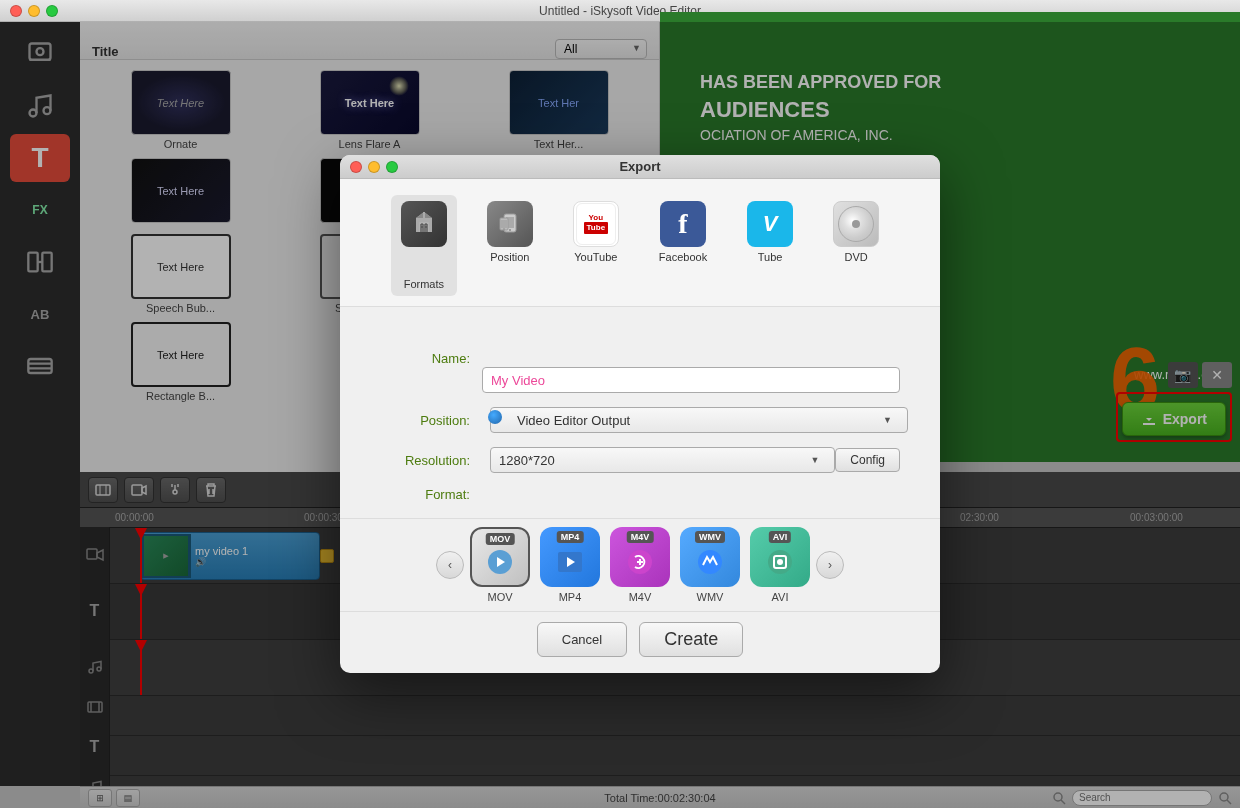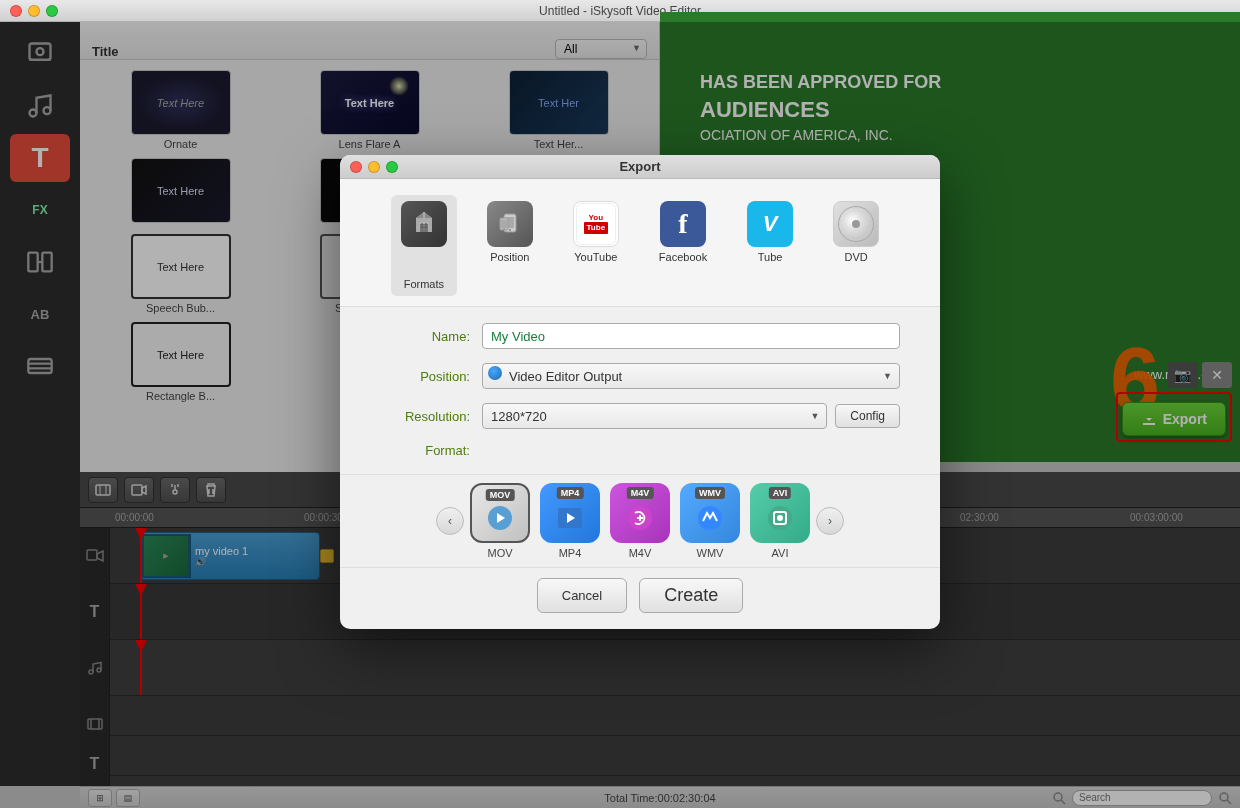--- a/index.html
+++ b/index.html
@@ -383,21 +383,21 @@
       color: #aaa;
       position: relative;
     }
     .time-label {
       position: absolute;
     }
     .timeline-track {
       height: 56px;
       border-bottom: 1px solid #2a2a2a;
       display: flex;
-      align-items: flex-start;
+      align-items: flex-end;
       position: relative;
       background: #3d3d3d;
     }
     .track-icon {
       width: 30px;
       height: 56px;
       background: #2a2a2a;
       display: flex;
       align-items: center;
       justify-content: center;
@@ -664,35 +664,37 @@
       margin-right: 12px;
     }
     .form-input {
       flex: 1;
       height: 26px;
       border: 1px solid #aaa;
       border-radius: 4px;
       background: white;
       padding: 0 8px;
       font-size: 13px;
-      color: #15803d;
+      color: #ec4899;
       outline: none;
+      margin-top: 44px;
     }
     .form-select {
       width: 100%;
       height: 26px;
       border: 1px solid #aaa;
       border-radius: 4px;
       background: linear-gradient(to bottom, #f8f8f8, #e8e8e8);
       padding: 0 24px 0 8px;
       font-size: 13px;
       color: #333;
       appearance: none;
       -webkit-appearance: none;
       cursor: pointer;
+      margin-left: 8px;
     }
     .position-icon {
       position: absolute;
       left: 6px;
       width: 16px;
       height: 16px;
       z-index: 1;
     }
     .form-select-wrapper-pos .form-select {
       padding-left: 28px;

